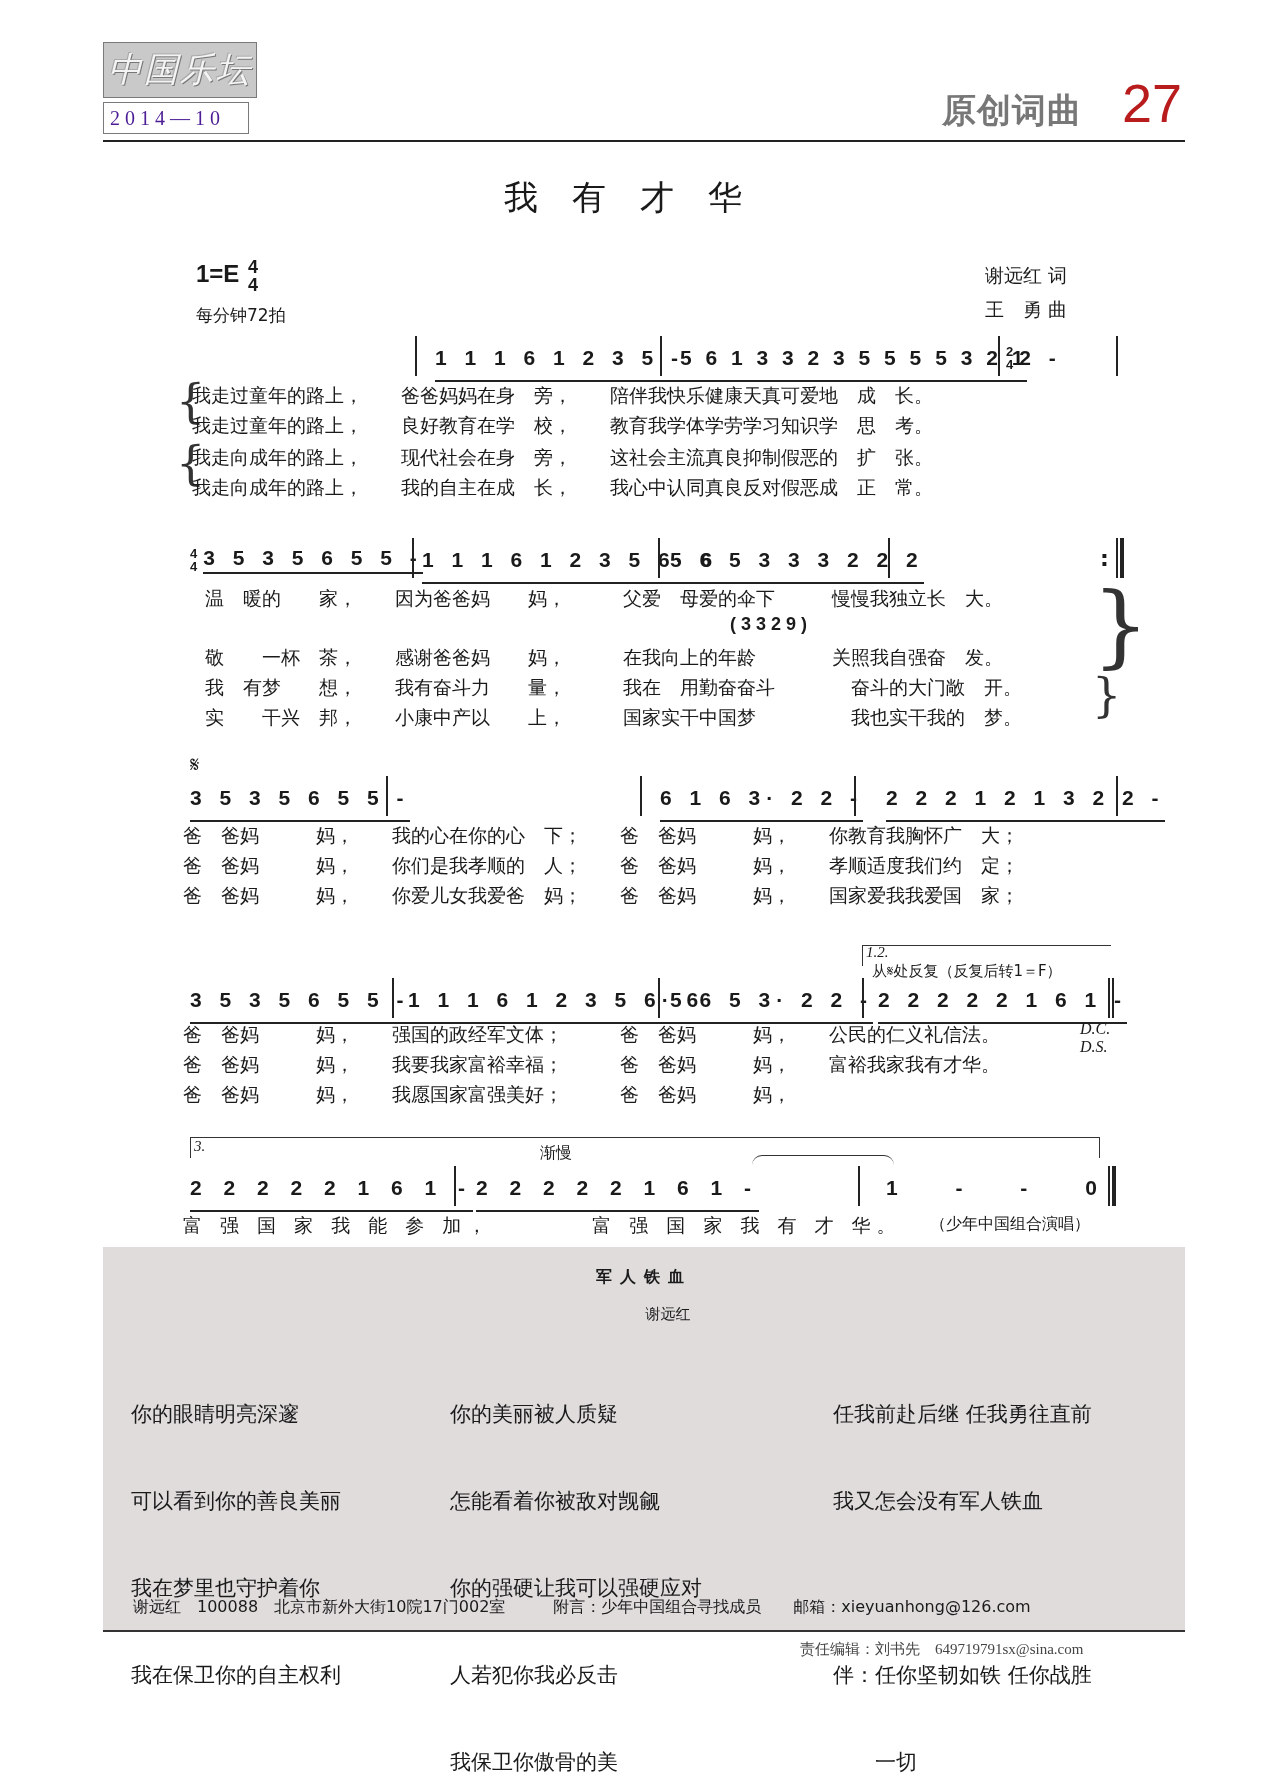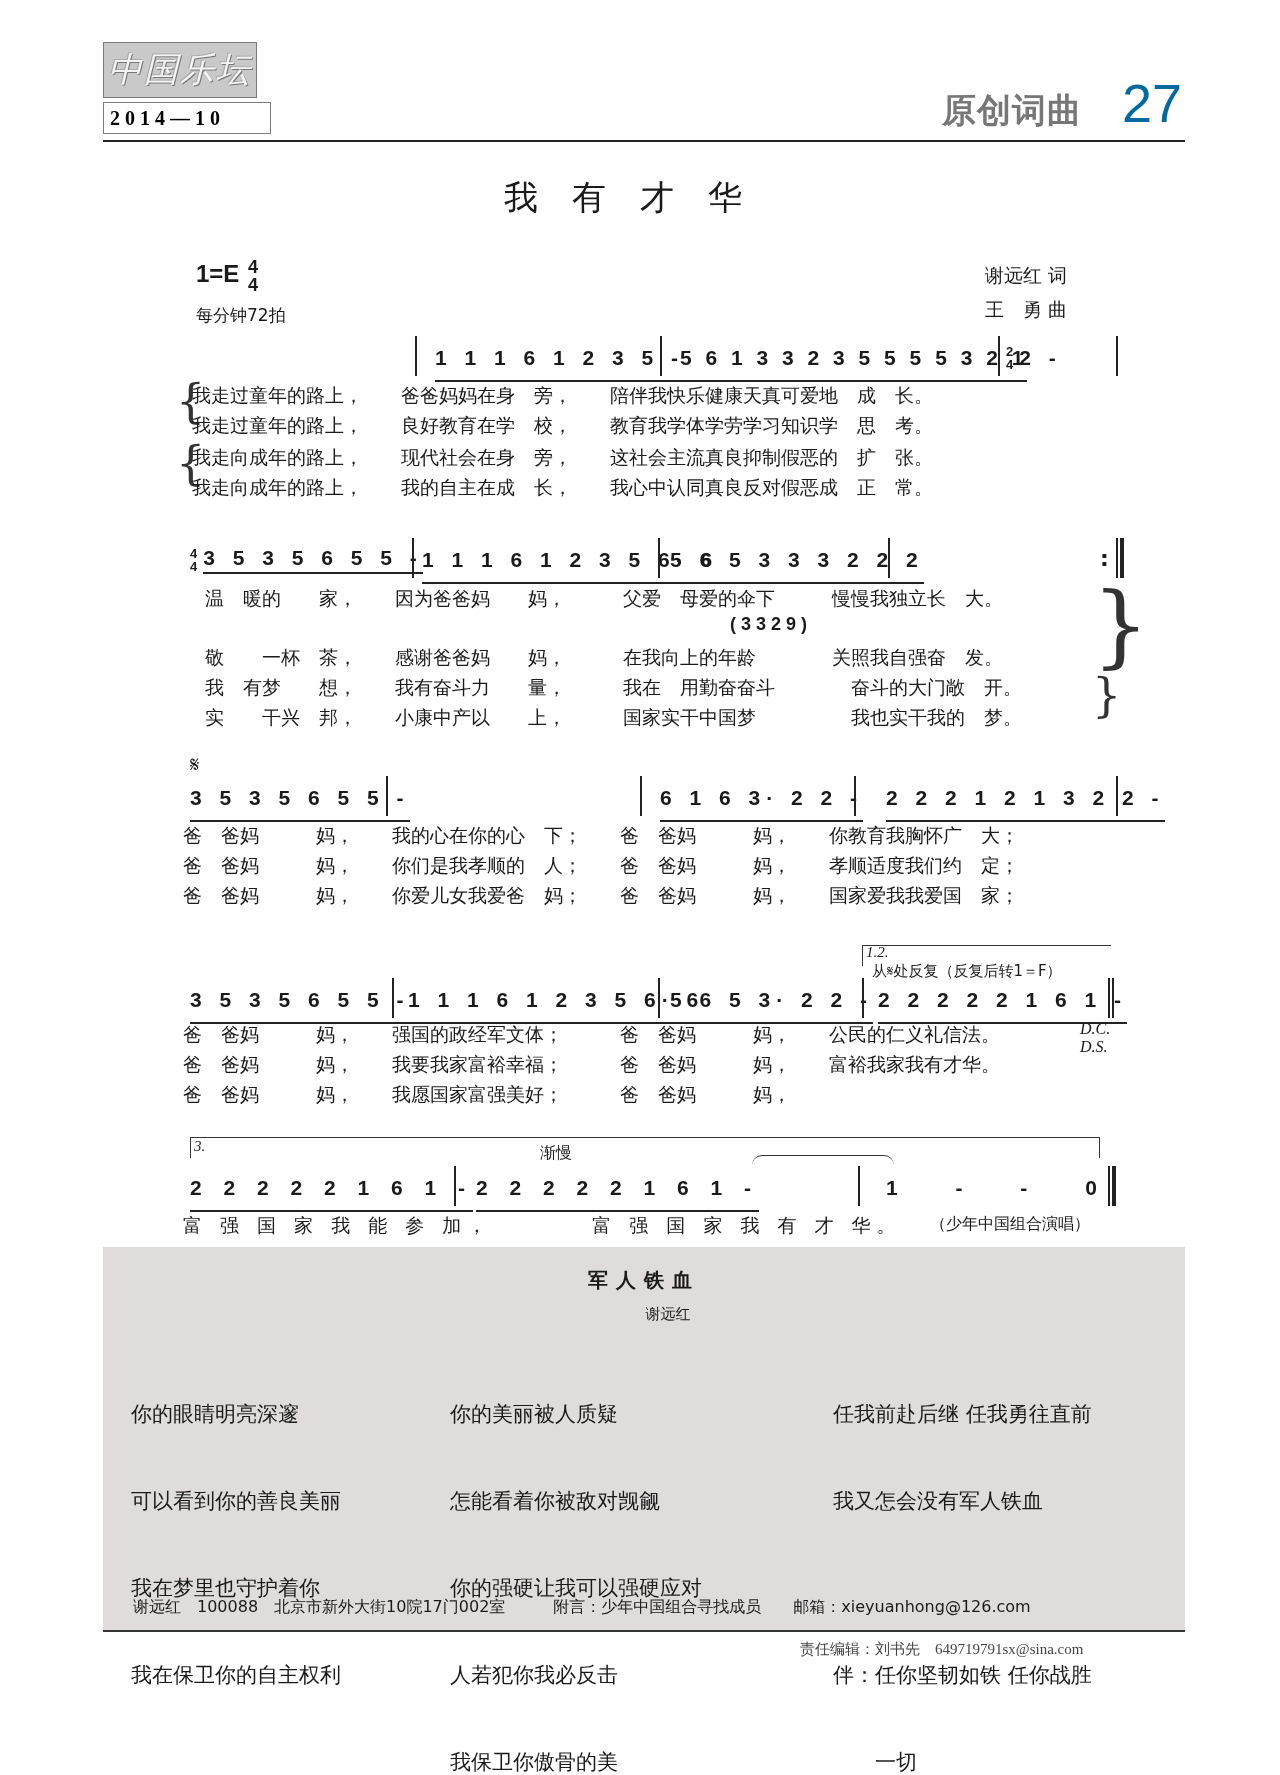--- a/index.html
+++ b/index.html
@@ -1,44 +1,44 @@
 <!DOCTYPE html>
 <html><head>
 <meta charset="utf-8">
 <style>
   html, body { margin:0; padding:0; background:#ffffff; }
   body { width:1280px; height:1775px; position:relative; overflow:hidden; font-family:"DejaVu Serif", serif; color:#1a1a1a; }
   .abs { position:absolute; }
   
   .logo-box { left:103px; top:42px; width:154px; height:56px; background:#c9c9c9; border:1px solid #7a7a7a; box-sizing:border-box; display:flex; align-items:center; justify-content:center; font-family:"DejaVu Serif", serif; font-style:italic; font-size:34px; color:#f4f4f4; text-shadow:1px 1px 0 #777, -1px -1px 0 #aaa; letter-spacing:2px; }
-  .issue-box { left:103px; top:102px; width:168px; height:32px; border:1px solid #7a7a7a; box-sizing:border-box; font-family:"Liberation Serif", serif; font-size:20px; letter-spacing:5px; padding-left:6px; line-height:30px; color:#000000;font-weight:bold; }
+  .issue-box { left:103px; top:102px; width:146px; height:32px; border:1px solid #7a7a7a; box-sizing:border-box; font-family:"Liberation Serif", serif; font-size:20px; letter-spacing:5px; padding-left:6px; line-height:30px; color:#4c1d95; }
   .head-rule { left:103px; top:140px; width:1082px; height:2px; background:#222; }
   .section-title { left:942px; top:88px; font-family:"DejaVu Sans", sans-serif; font-weight:bold; font-size:34px; color:#777; letter-spacing:1px; }
-  .page-num { left:1122px; top:72px; font-family:"Liberation Sans", sans-serif; font-size:54px; color:#0369a1; }
+  .page-num { left:1122px; top:72px; font-family:"Liberation Sans", sans-serif; font-size:54px; color:#b91c1c; }
   
   .song-title { left:0; width:1280px; top:175px; text-align:center; font-size:34px; letter-spacing:34px; font-family:"DejaVu Serif", serif; }
   .key { left:196px; top:258px; font-family:"Liberation Sans", sans-serif; font-weight:bold; font-size:24px; }
   .key .frac { display:inline-block; vertical-align:middle; text-align:center; font-size:18px; line-height:18px; margin-left:2px; }
   .tempo { left:196px; top:304px; font-family:"DejaVu Sans", sans-serif; font-size:17px; }
   .credits { left:985px; top:258px; font-size:19px; line-height:34px; text-align:left; }
   
   .row { position:absolute; left:190px; width:930px; height:40px; }
   .bar { position:absolute; top:0; height:40px; display:flex; align-items:center; font-family:"Liberation Sans", sans-serif; font-weight:bold; font-size:21px; letter-spacing:6px; white-space:nowrap; }
   .barline { position:absolute; top:-2px; width:2px; height:40px; background:#222; }
   .dbl { position:absolute; top:-2px; width:8px; height:40px; border-left:2px solid #222; border-right:4px solid #222; box-sizing:border-box; }
   .underline { border-bottom:2px solid #222; padding-bottom:2px; }
   .lyric { position:absolute; left:190px; font-size:19px; white-space:pre; font-family:"DejaVu Serif", serif; color:#1a1a1a; }
   .brace { position:absolute; font-size:46px; font-family:"DejaVu Serif", serif; color:#333; line-height:46px; }
   .small-note { position:absolute; font-size:17px; font-family:"DejaVu Sans", sans-serif; }
   .ts { display:inline-block; vertical-align:middle; text-align:center; font-size:13px; line-height:13px; font-weight:bold; letter-spacing:0; margin-right:6px; }
   .volta { position:absolute; border-top:1.5px solid #333; border-left:1.5px solid #333; }
   .italic { font-style:italic; font-family:"Liberation Serif", serif; }
   
   .poem { left:103px; top:1247px; width:1082px; height:383px; background:#e0dcdc; }
-  .poem-title { position:absolute; left:0; width:100%; top:20px; text-align:center; font-size:20px; font-weight:bold; letter-spacing:8px; }
+  .poem-title { position:absolute; left:0; width:100%; top:20px; text-align:center; font-size:16px; font-weight:bold; letter-spacing:8px; }
   .poem-author { position:absolute; left:0; width:100%; top:58px; text-align:center; font-family:Liberation Mono, monospace; font-size:15px;padding-left:24px; }
   .poem-col { position:absolute; font-size:21px; line-height:29px; white-space:pre; }
   .contact { position:absolute; left:30px; top:350px; font-family:"DejaVu Sans", sans-serif; font-size:16px; white-space:pre; }
   .poem-rule { left:103px; top:1630px; width:1082px; height:2px; background:#333; }
   .editor { left:800px; top:1640px; font-family:"Liberation Serif", serif; font-size:15px; color:#444; white-space:pre; }
 </style>
 </head>
 <body>
 
 <div class="abs logo-box">中国乐坛</div>

